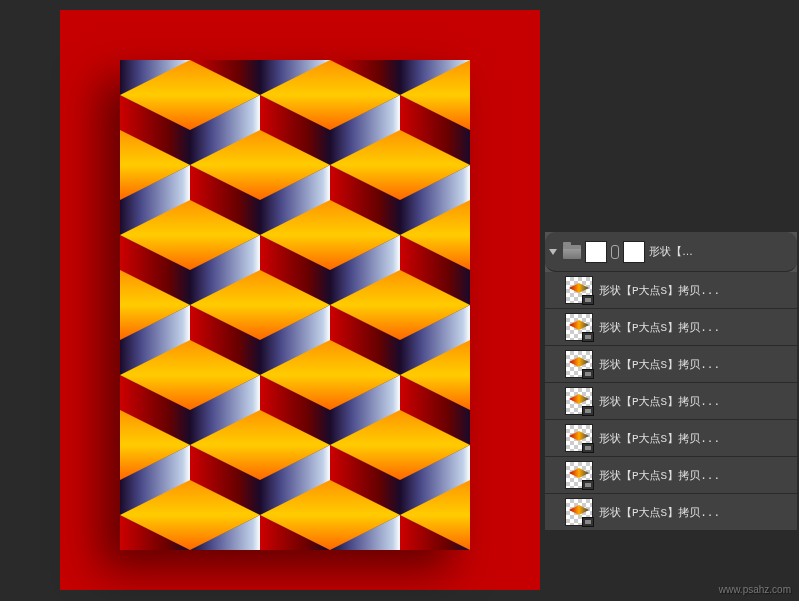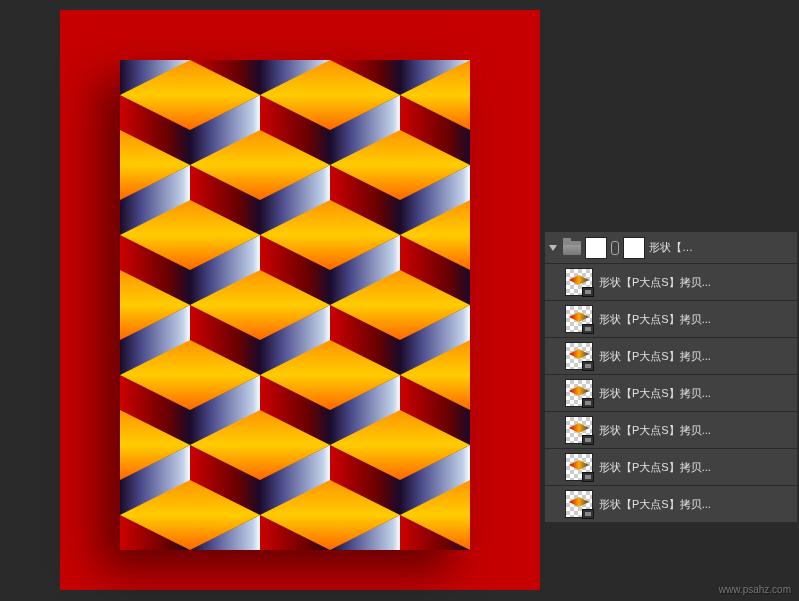--- a/index.html
+++ b/index.html
@@ -71,25 +71,26 @@
       left: 545px;
       top: 232px;
       width: 252px;
       background: #535353;
       font-size: 11px;
       color: #e0e0e0;
     }
     .layer-group-header {
       display: flex;
       align-items: center;
-      height: 32px;
+      height: 40px;
       background: #414141;
       padding: 0 4px;
       border-bottom: 1px solid #2a2a2a;
       gap: 4px;
+      border-radius: 11px;
     }
     .triangle {
       width: 0;
       height: 0;
       border-left: 4px solid transparent;
       border-right: 4px solid transparent;
       border-top: 6px solid #bbb;
       margin-right: 2px;
     }
     .folder-icon {
@@ -123,20 +124,21 @@
       position: relative;
     }
     .layer-row {
       display: flex;
       align-items: center;
       height: 37px;
       background: #414141;
       padding: 0 20px 0 20px;
       border-bottom: 1px solid #2a2a2a;
       gap: 6px;
+      font-family: Liberation Mono, monospace;
     }
     .layer-thumb {
       width: 28px;
       height: 28px;
       border: 1px solid #222;
       background-image: 
         linear-gradient(45deg, #ccc 25%, transparent 25%),
         linear-gradient(-45deg, #ccc 25%, transparent 25%),
         linear-gradient(45deg, transparent 75%, #ccc 75%),
         linear-gradient(-45deg, transparent 75%, #ccc 75%);

